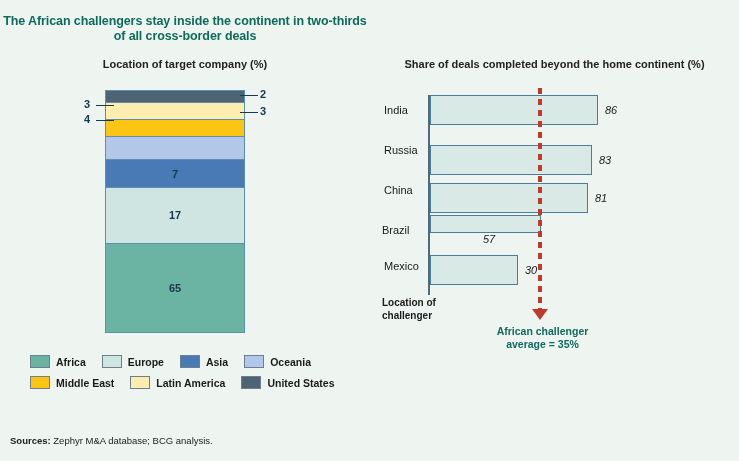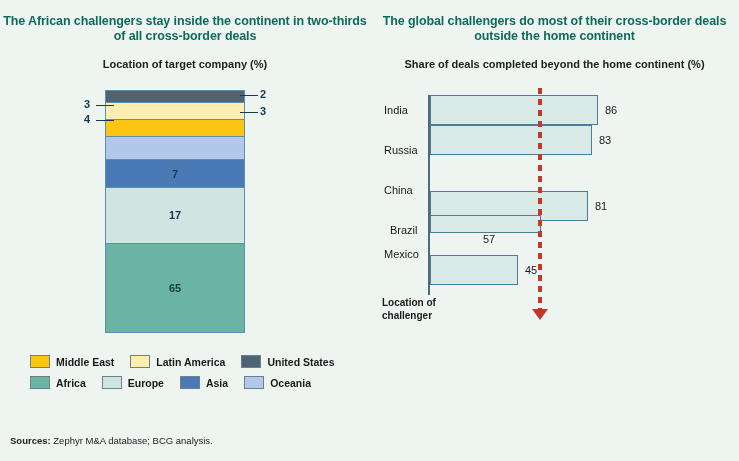--- a/index.html
+++ b/index.html
@@ -74,21 +74,21 @@
     border:1px solid #6d7f8c;
     margin-right:6px;
     box-sizing:border-box;
   }
   .legend-label{font-size:10.5px;font-weight:bold;color:#1a1a1a;white-space:nowrap;}
 
   
   #hbWrap{
     position:absolute;
     left:58px;top:95px;
-    width:300px;height:200px;
+    width:300px;height:200px;font-style:italic;
   }
   #axisY{
     position:absolute;left:0;top:0;width:2px;height:200px;
     background:#4a6b80;
   }
   .hbar-row{
     position:absolute;left:2px;
     height:30px;
     display:flex;align-items:center;
   }
@@ -195,97 +195,100 @@
 
   <div class="lead" style="left:240px;top:112px;width:18px;"></div>
   <span class="callout" style="left:260px;top:105px;">3</span>
 
   <div class="lead" style="left:96px;top:120px;width:18px;"></div>
   <span class="callout" style="left:84px;top:113px;">4</span>
 
   <div id="legend">
     <div class="legend-row">
       <div class="legend-item">
+        <span class="swatch" style="background:#6bb3a2;"></span>
+        <span class="legend-label">Africa</span>
+      </div>
+      <div class="legend-item">
+        <span class="swatch" style="background:#cfe5e2;"></span>
+        <span class="legend-label">Europe</span>
+      </div>
+      <div class="legend-item">
+        <span class="swatch" style="background:#4a7ab5;"></span>
+        <span class="legend-label">Asia</span>
+      </div>
+      <div class="legend-item">
+        <span class="swatch" style="background:#b3c8e8;"></span>
+        <span class="legend-label">Oceania</span>
+      </div>
+    </div>
+    <div class="legend-row">
+      <div class="legend-item">
         <span class="swatch" style="background:#fdc513;"></span>
         <span class="legend-label">Middle East</span>
       </div>
       <div class="legend-item">
         <span class="swatch" style="background:#fdeeb0;"></span>
         <span class="legend-label">Latin America</span>
       </div>
       <div class="legend-item">
         <span class="swatch" style="background:#4e6475;"></span>
         <span class="legend-label">United States</span>
       </div>
     </div>
-    <div class="legend-row">
-      <div class="legend-item">
-        <span class="swatch" style="background:#6bb3a2;"></span>
-        <span class="legend-label">Africa</span>
-      </div>
-      <div class="legend-item">
-        <span class="swatch" style="background:#cfe5e2;"></span>
-        <span class="legend-label">Europe</span>
-      </div>
-      <div class="legend-item">
-        <span class="swatch" style="background:#4a7ab5;"></span>
-        <span class="legend-label">Asia</span>
-      </div>
-      <div class="legend-item">
-        <span class="swatch" style="background:#b3c8e8;"></span>
-        <span class="legend-label">Oceania</span>
-      </div>
-    </div>
   </div>
 </div>
 
 <div class="panel panel-right">
 
-  <div class="chart-title">The global challengers do most of their cross-border deals outside the home continent</div>
 
   <div class="subtitle subtitle-right">Share of deals completed beyond the home continent (%)</div>
 
   <div id="hbWrap">
     <div id="axisY"></div>
 
     <div class="hbar-row" style="top:0px;">
       <div class="hbar" style="width:168px;"></div>
       <span class="hbar-val">86</span>
     </div>
 
-    <div class="hbar-row" style="top:30px;">
+    <div class="hbar-row" style="top:50px;">
       <div class="hbar" style="width:162px;"></div>
       <span class="hbar-val">83</span>
     </div>
 
-    <div class="hbar-row" style="top:96px;">
+    <div class="hbar-row" style="top:88px;">
       <div class="hbar" style="width:158px;"></div>
       <span class="hbar-val">81</span>
     </div>
 
     <div class="hbar-row" style="top:120px;flex-direction:column;">
       <div class="hbar" style="width:111px;"></div>
       <span class="hbar-val">57</span>
     </div>
 
     <div class="hbar-row" style="top:160px;">
       <div class="hbar" style="width:88px;"></div>
-      <span class="hbar-val">45</span>
+      <span class="hbar-val">30</span>
     </div>
   </div>
 
   <span class="cat-label" style="left:14px;top:104px;">India</span>
   <span class="cat-label" style="left:14px;top:144px;">Russia</span>
   <span class="cat-label" style="left:14px;top:184px;">China</span>
-  <span class="cat-label" style="left:20px;top:224px;">Brazil</span>
-  <span class="cat-label" style="left:14px;top:248px;">Mexico</span>
+  <span class="cat-label" style="left:12px;top:224px;">Brazil</span>
+  <span class="cat-label" style="left:14px;top:260px;">Mexico</span>
 
   <div id="dashline"></div>
   <div id="dasharrow"></div>
 
+  <div id="avgNote">
+    <div>African challenger</div>
+    <div>average = 35%</div>
+  </div>
 
   <div id="locChallenger">
     <div>Location of</div>
     <div>challenger</div>
   </div>
 </div>
 
 <div id="footer">
   <div>
     <b>Sources:</b>

